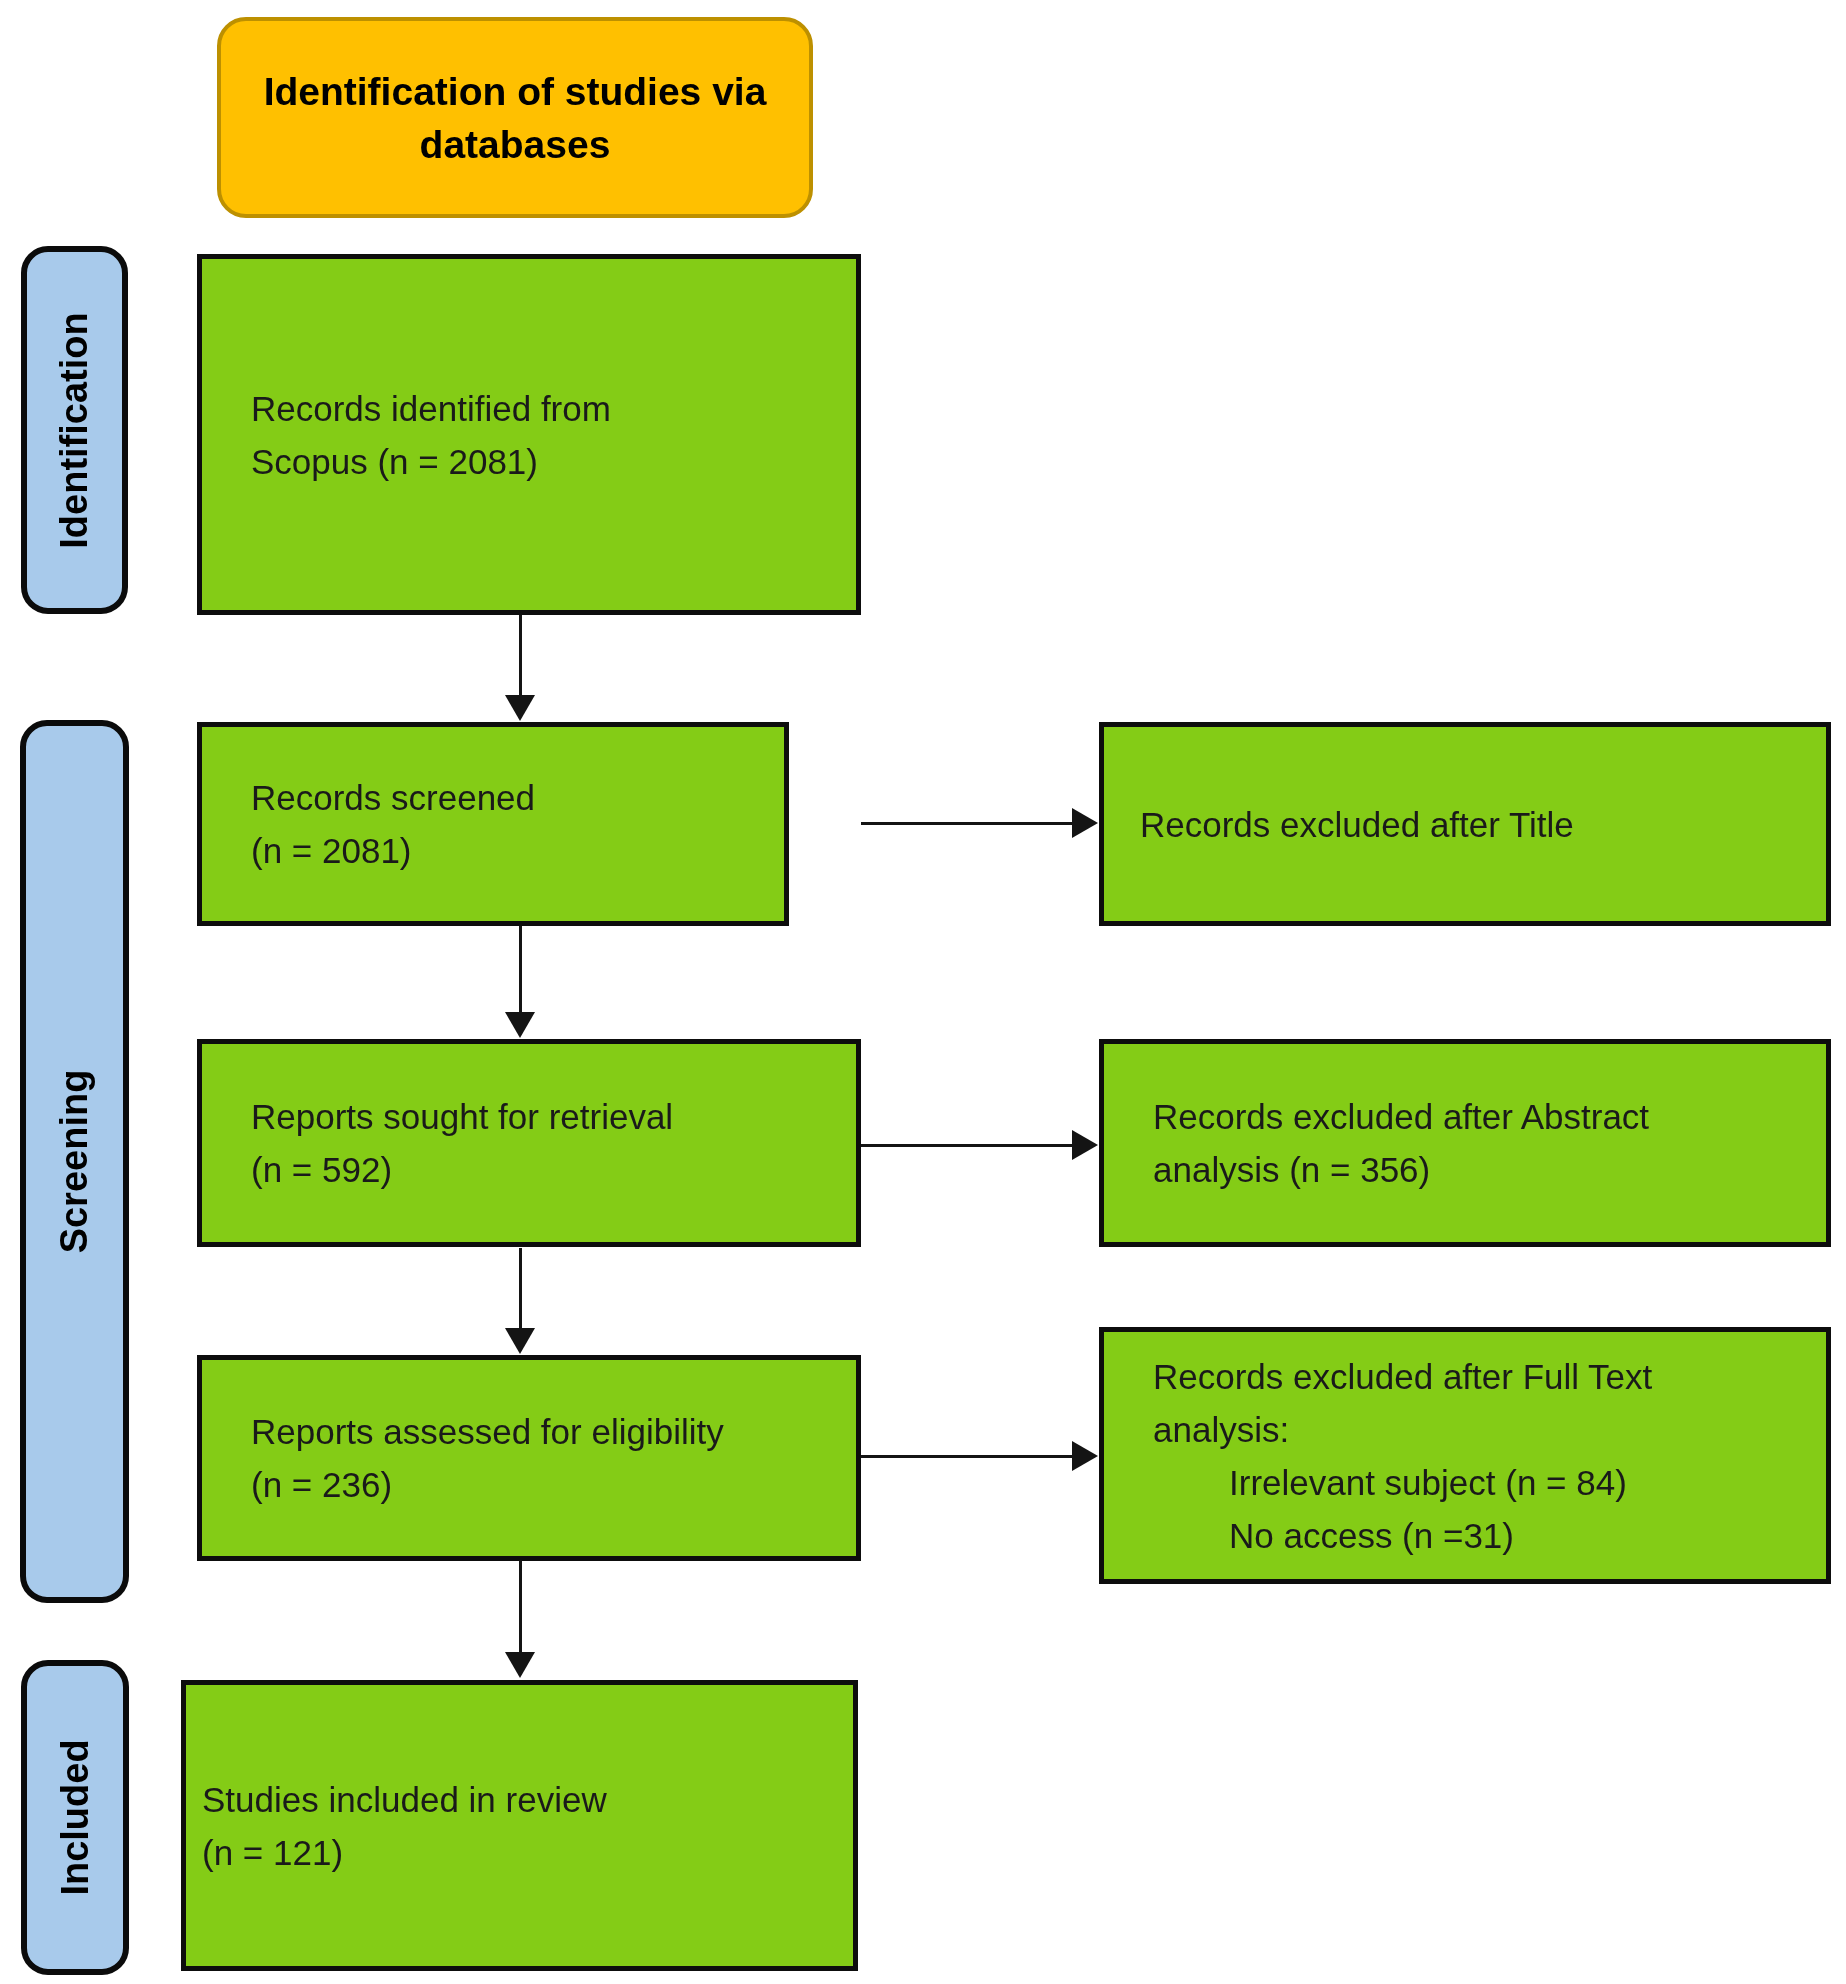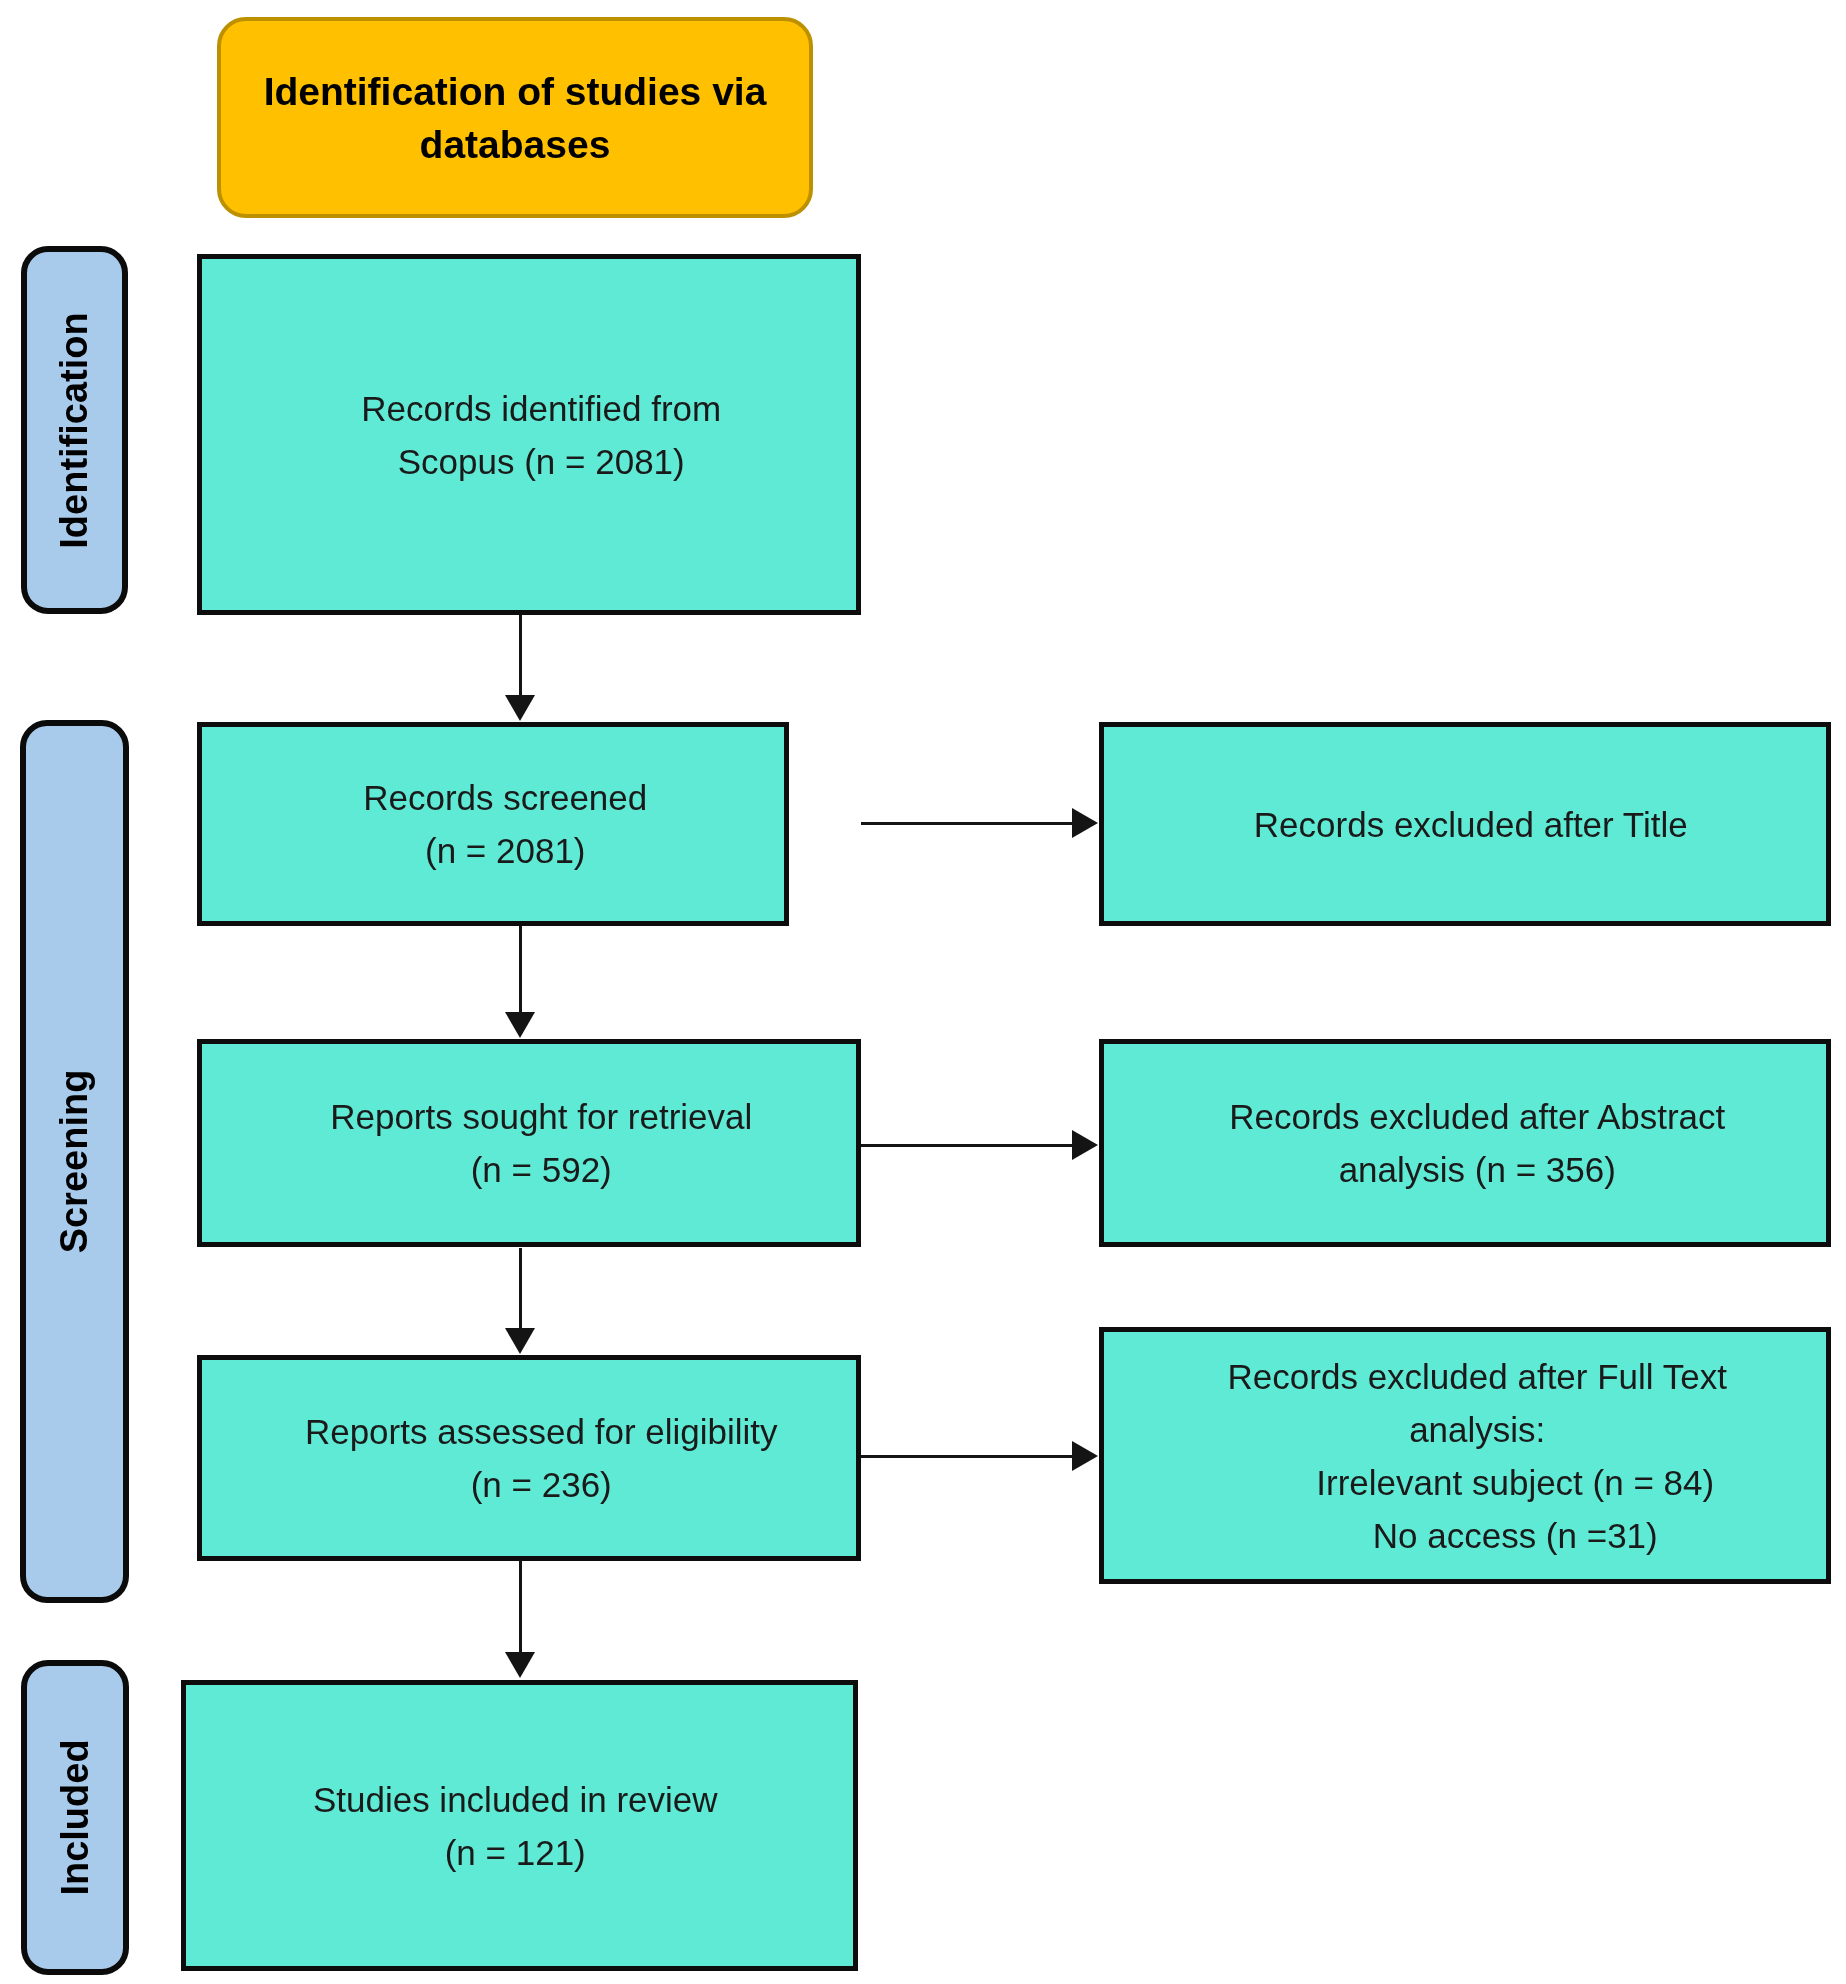--- a/index.html
+++ b/index.html
@@ -58,27 +58,27 @@
     font-weight: bold;
     color: #000000;
   }
   .stage-identification { left: 21px;  top: 246px;  width: 107px; height: 368px; }
   .stage-screening      { left: 20.4px;  top: 720px; width: 109px; height: 883px; }
   .stage-included       { left: 21px;  top: 1660px; width: 108px; height: 315px; }
 
   
   .flow-box {
     position: absolute;
-    background: #5eead4;
+    background: #84cc16;
     border: 5.4px solid #0d0d0d;
     box-sizing: border-box;
     display: flex;
     flex-direction: column;
     justify-content: center;
-    align-items: center;
+    align-items: flex-start;
     padding-left: 49px;
     padding-right: 24.5px;
   }
   .flow-box span {
     display: block;
     font-size: 35px;
     line-height: 53px;
     color: #1a1a1a;
     text-align: left;
   }

